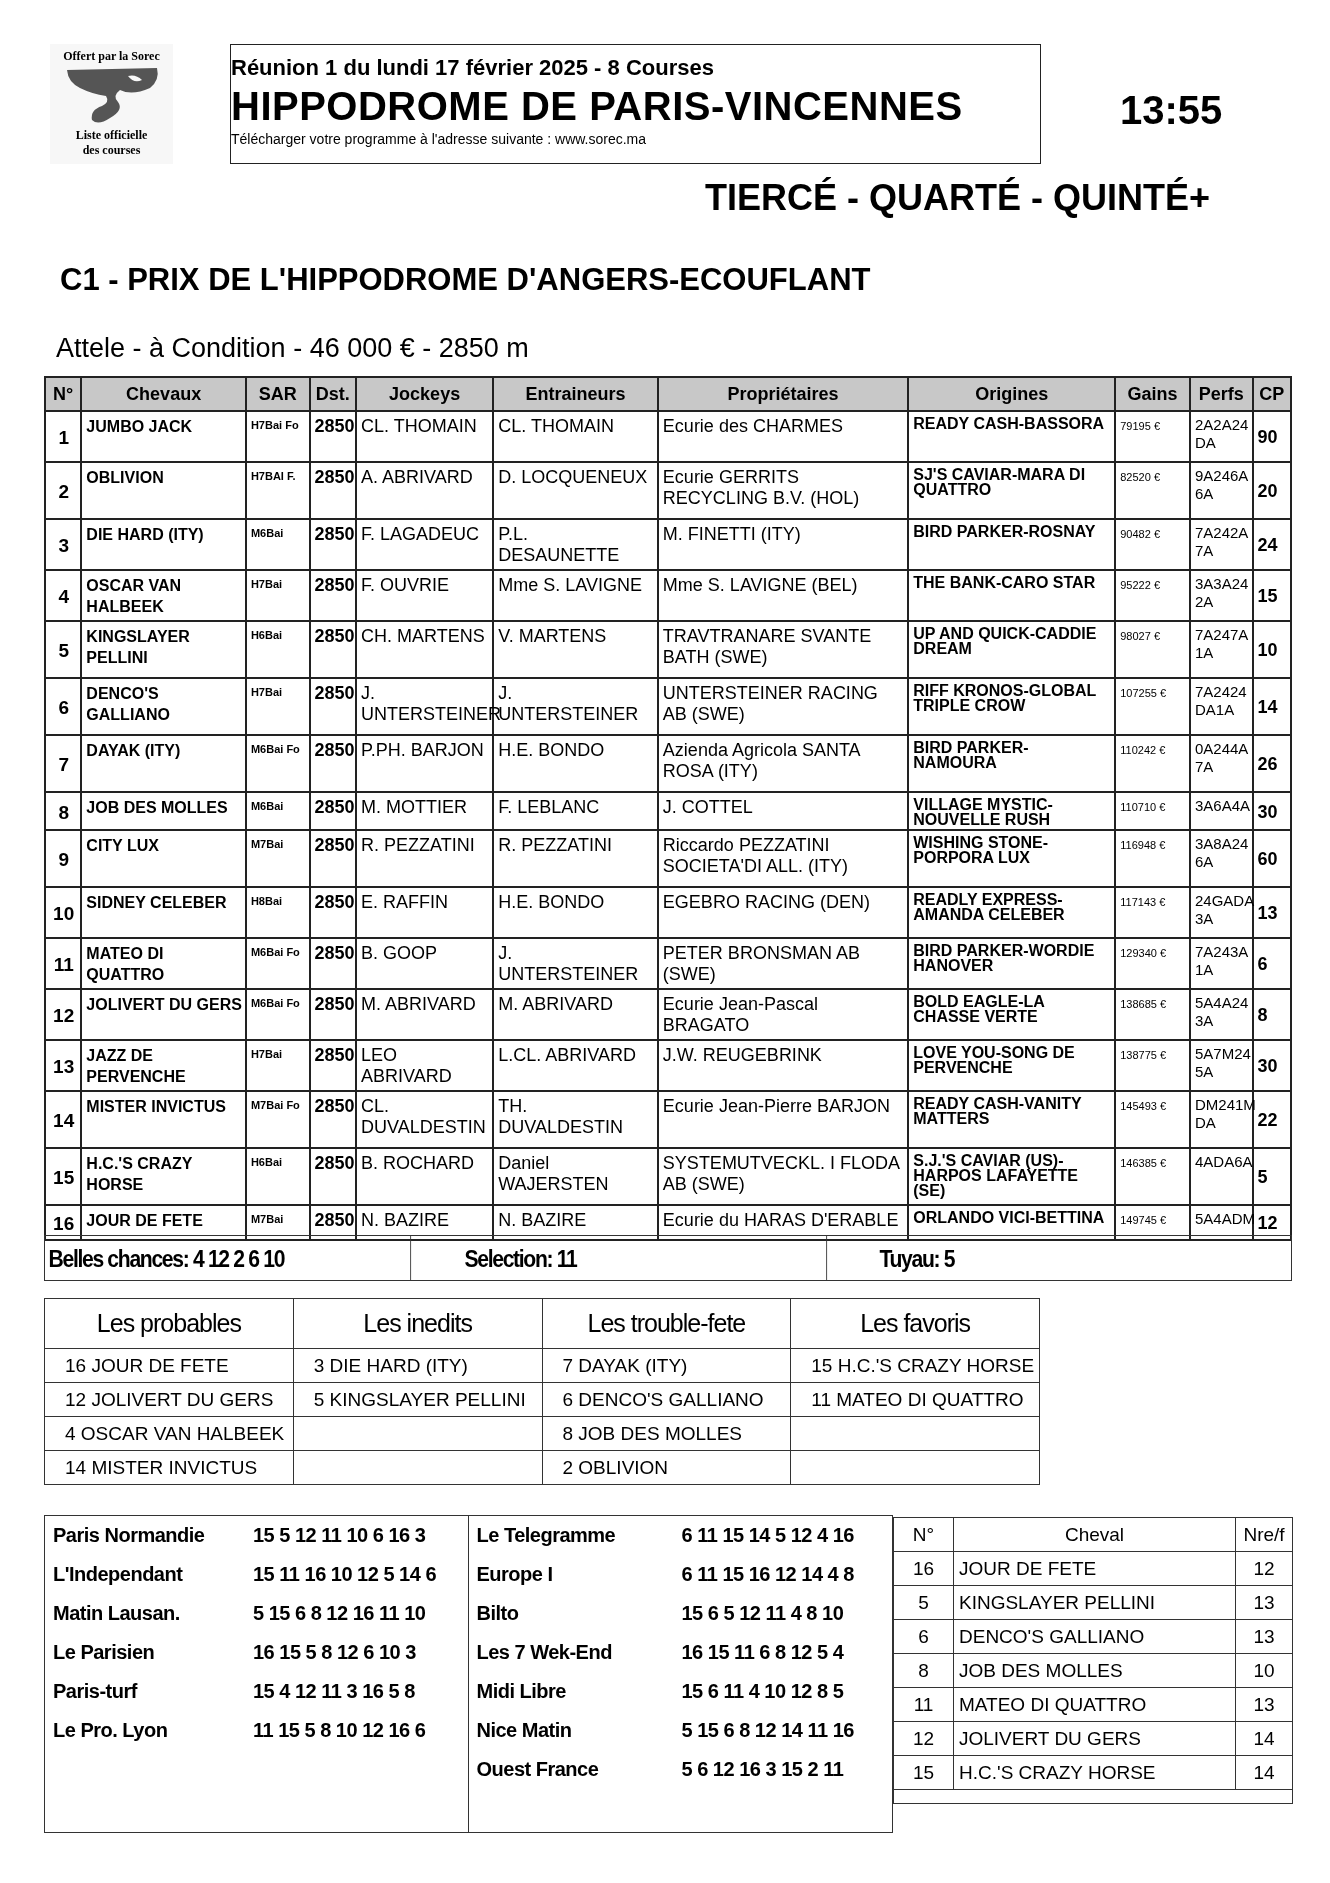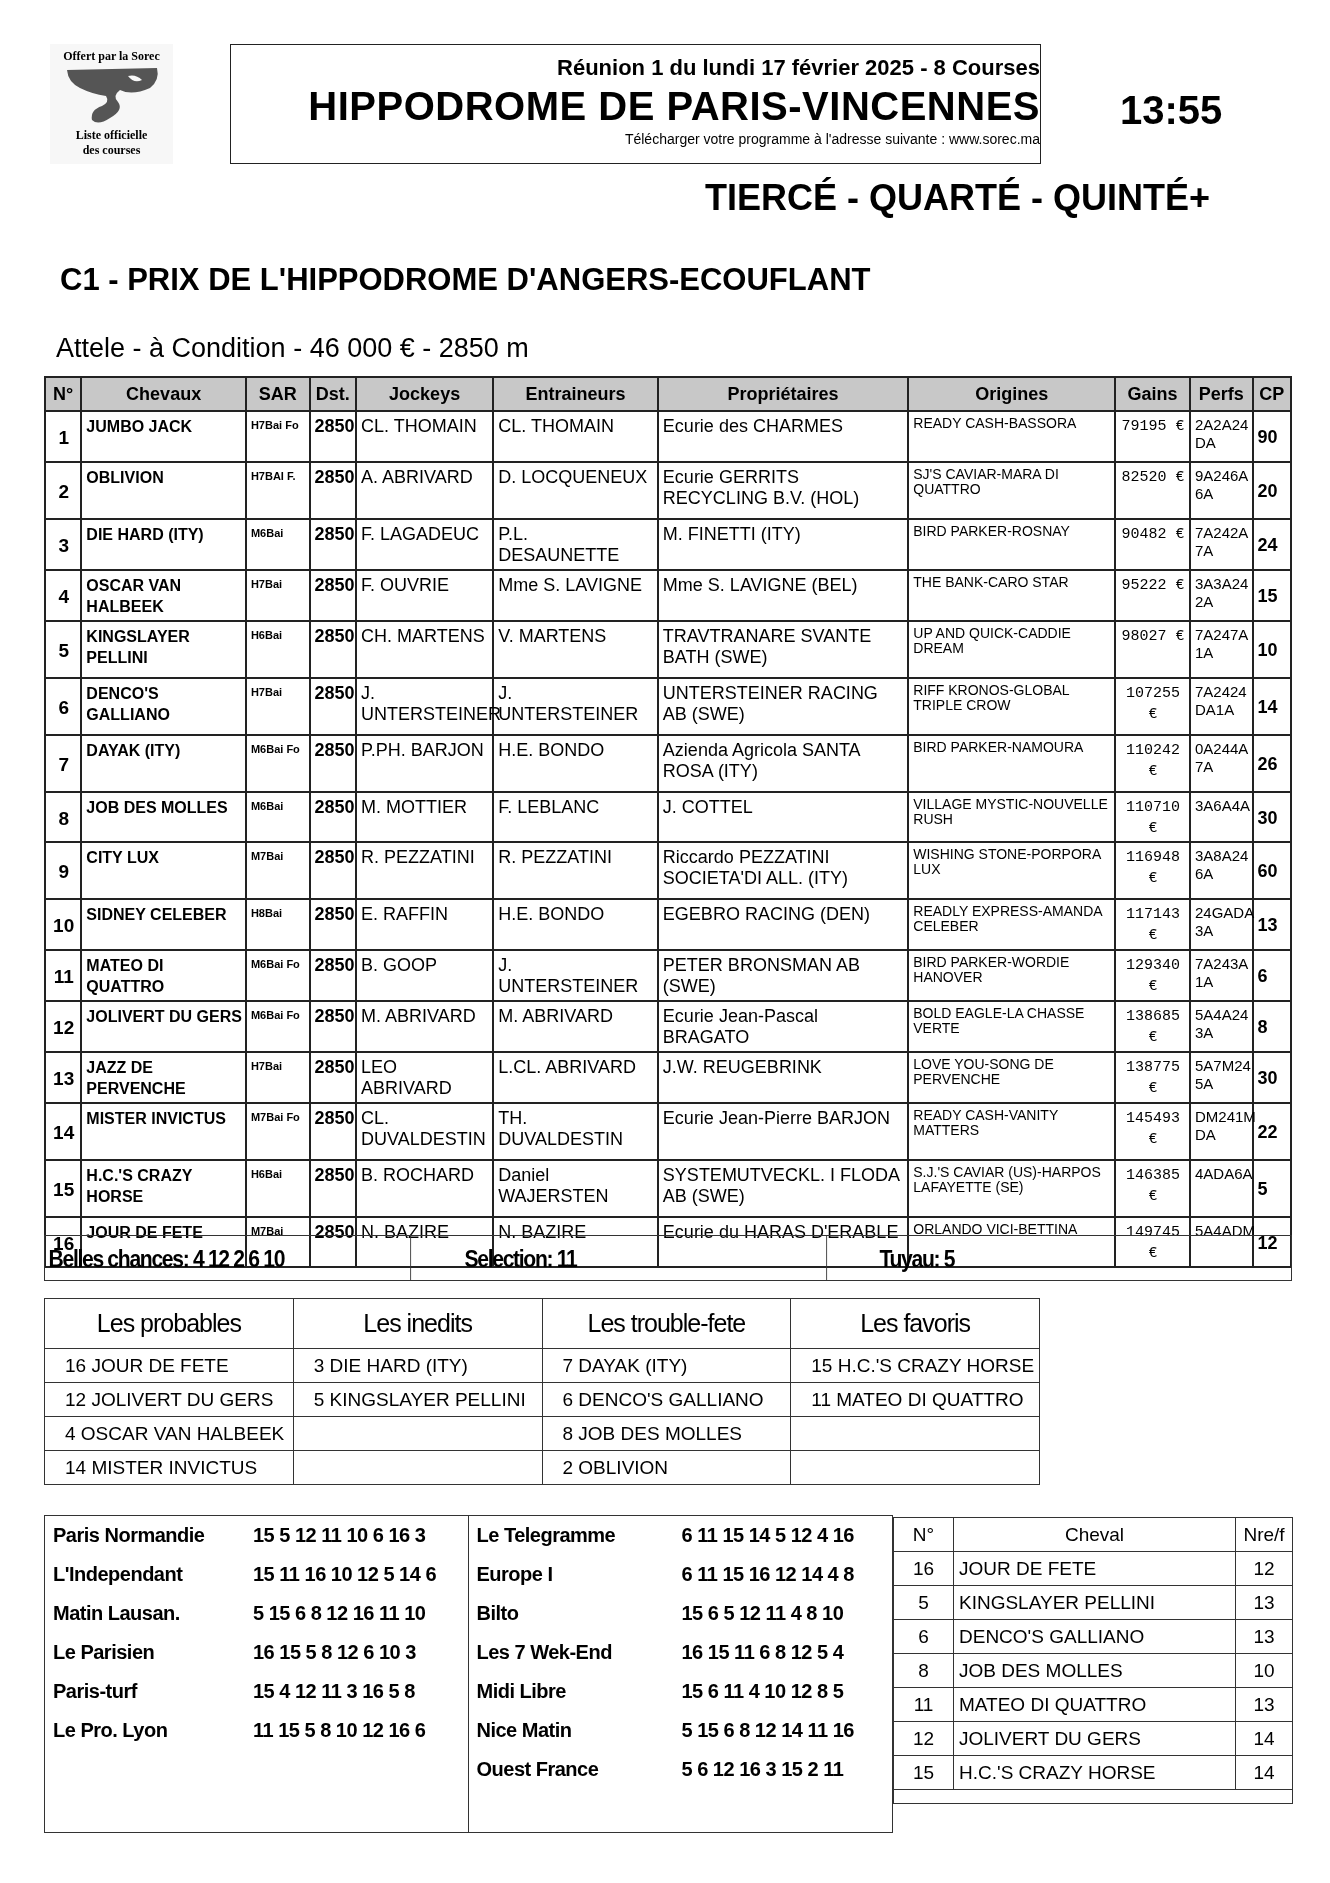--- a/index.html
+++ b/index.html
@@ -4,39 +4,39 @@
 <style>
   * { box-sizing: border-box; margin: 0; padding: 0; }
   html, body { width: 1330px; height: 1883px; background: #ffffff; color: #000; }
   body { position: relative; font-family: "Liberation Sans", sans-serif; overflow: hidden; }
 
   .logo { position: absolute; left: 50px; top: 44px; width: 123px; height: 120px; text-align: center; font-family: "Liberation Serif", serif; font-weight: bold; background: #f7f7f7; }
   .logo .top { font-size: 12px; padding-top: 5px; }
   .logo svg { display: block; margin: 2px auto 0; }
   .logo .bot { font-size: 12px; line-height: 15px; }
 
-  .header-box { position: absolute; left: 230px; top: 44px; width: 811px; height: 120px; border: 1.5px solid #222; text-align: right; }
+  .header-box { position: absolute; left: 230px; top: 44px; width: 811px; height: 120px; border: 1.5px solid #222; text-align: left; }
   .header-box .sub { font-size: 22px; font-weight: bold; margin-top: 10px; }
   .header-box .title { font-size: 40px; font-weight: bold; letter-spacing: 0.5px; margin-top: 2px; line-height: 46px; }
   .header-box .dl { font-size: 14px; margin-top: 2px; }
   .time { position: absolute; left: 1120px; top: 88px; font-size: 40px; font-weight: bold; }
   .bet-type { position: absolute; left: 705px; top: 177px; font-size: 36px; font-weight: bold; }
   .race-title { position: absolute; left: 60px; top: 262px; font-size: 31px; font-weight: bold; }
   .race-cond { position: absolute; left: 56px; top: 333px; font-size: 27px; }
 
   table { border-collapse: collapse; }
   .runners { position: absolute; left: 44px; top: 376px; width: 1248px; table-layout: fixed; }
   .runners th { background: #c8c8c8; font-weight: bold; font-size: 18px; height: 34px; border: 2px solid #222; font-family: "Liberation Sans Narrow", "Liberation Sans", sans-serif; }
   .runners td { border: 2px solid #222; vertical-align: top; font-size: 18px; line-height: 21px; padding: 4px 3px 2px 4px; }
   .runners td.num { text-align: center; font-weight: bold; font-size: 19px; vertical-align: middle; }
   .runners td.horse { font-weight: bold; font-size: 16px; }
   .runners td.sar { font-weight: bold; font-size: 11px; padding-top: 3px; }
   .runners td.dst { text-align: right; font-weight: bold; font-size: 18px; }
-  .runners td.origin { font-weight: normal; font-size: 14px; line-height: 15px; margin-top: 8px; }
-  .runners td.gains { text-align: center; font-size: 15px; font-family: Liberation Mono, monospace; }
+  .runners td.origin { font-weight: bold; font-size: 16px; line-height: 15px; margin-top: 8px; }
+  .runners td.gains { text-align: left; font-size: 11px; }
   .runners td.perfs { font-size: 15px; line-height: 18px; }
   .runners td.cp { text-align: left; font-weight: bold; font-size: 18px; vertical-align: middle; }
   .runners tr.h1 td { height: 51px; }
   .runners tr.h2 td { height: 57px; }
   .runners tr.h3 td { height: 35px; }
 
   .tips { position: absolute; left: 44px; top: 1235px; width: 1248px; height: 46px; border: 1.5px solid #333; display: flex; }
   .tips div { flex: 1; border-right: 1.5px solid #333; font-size: 24px; font-weight: bold; letter-spacing: -1.5px; padding-left: 4px; line-height: 46px; transform: scaleX(0.88); transform-origin: left; }
   .tips div:last-child { border-right: none; }
 

